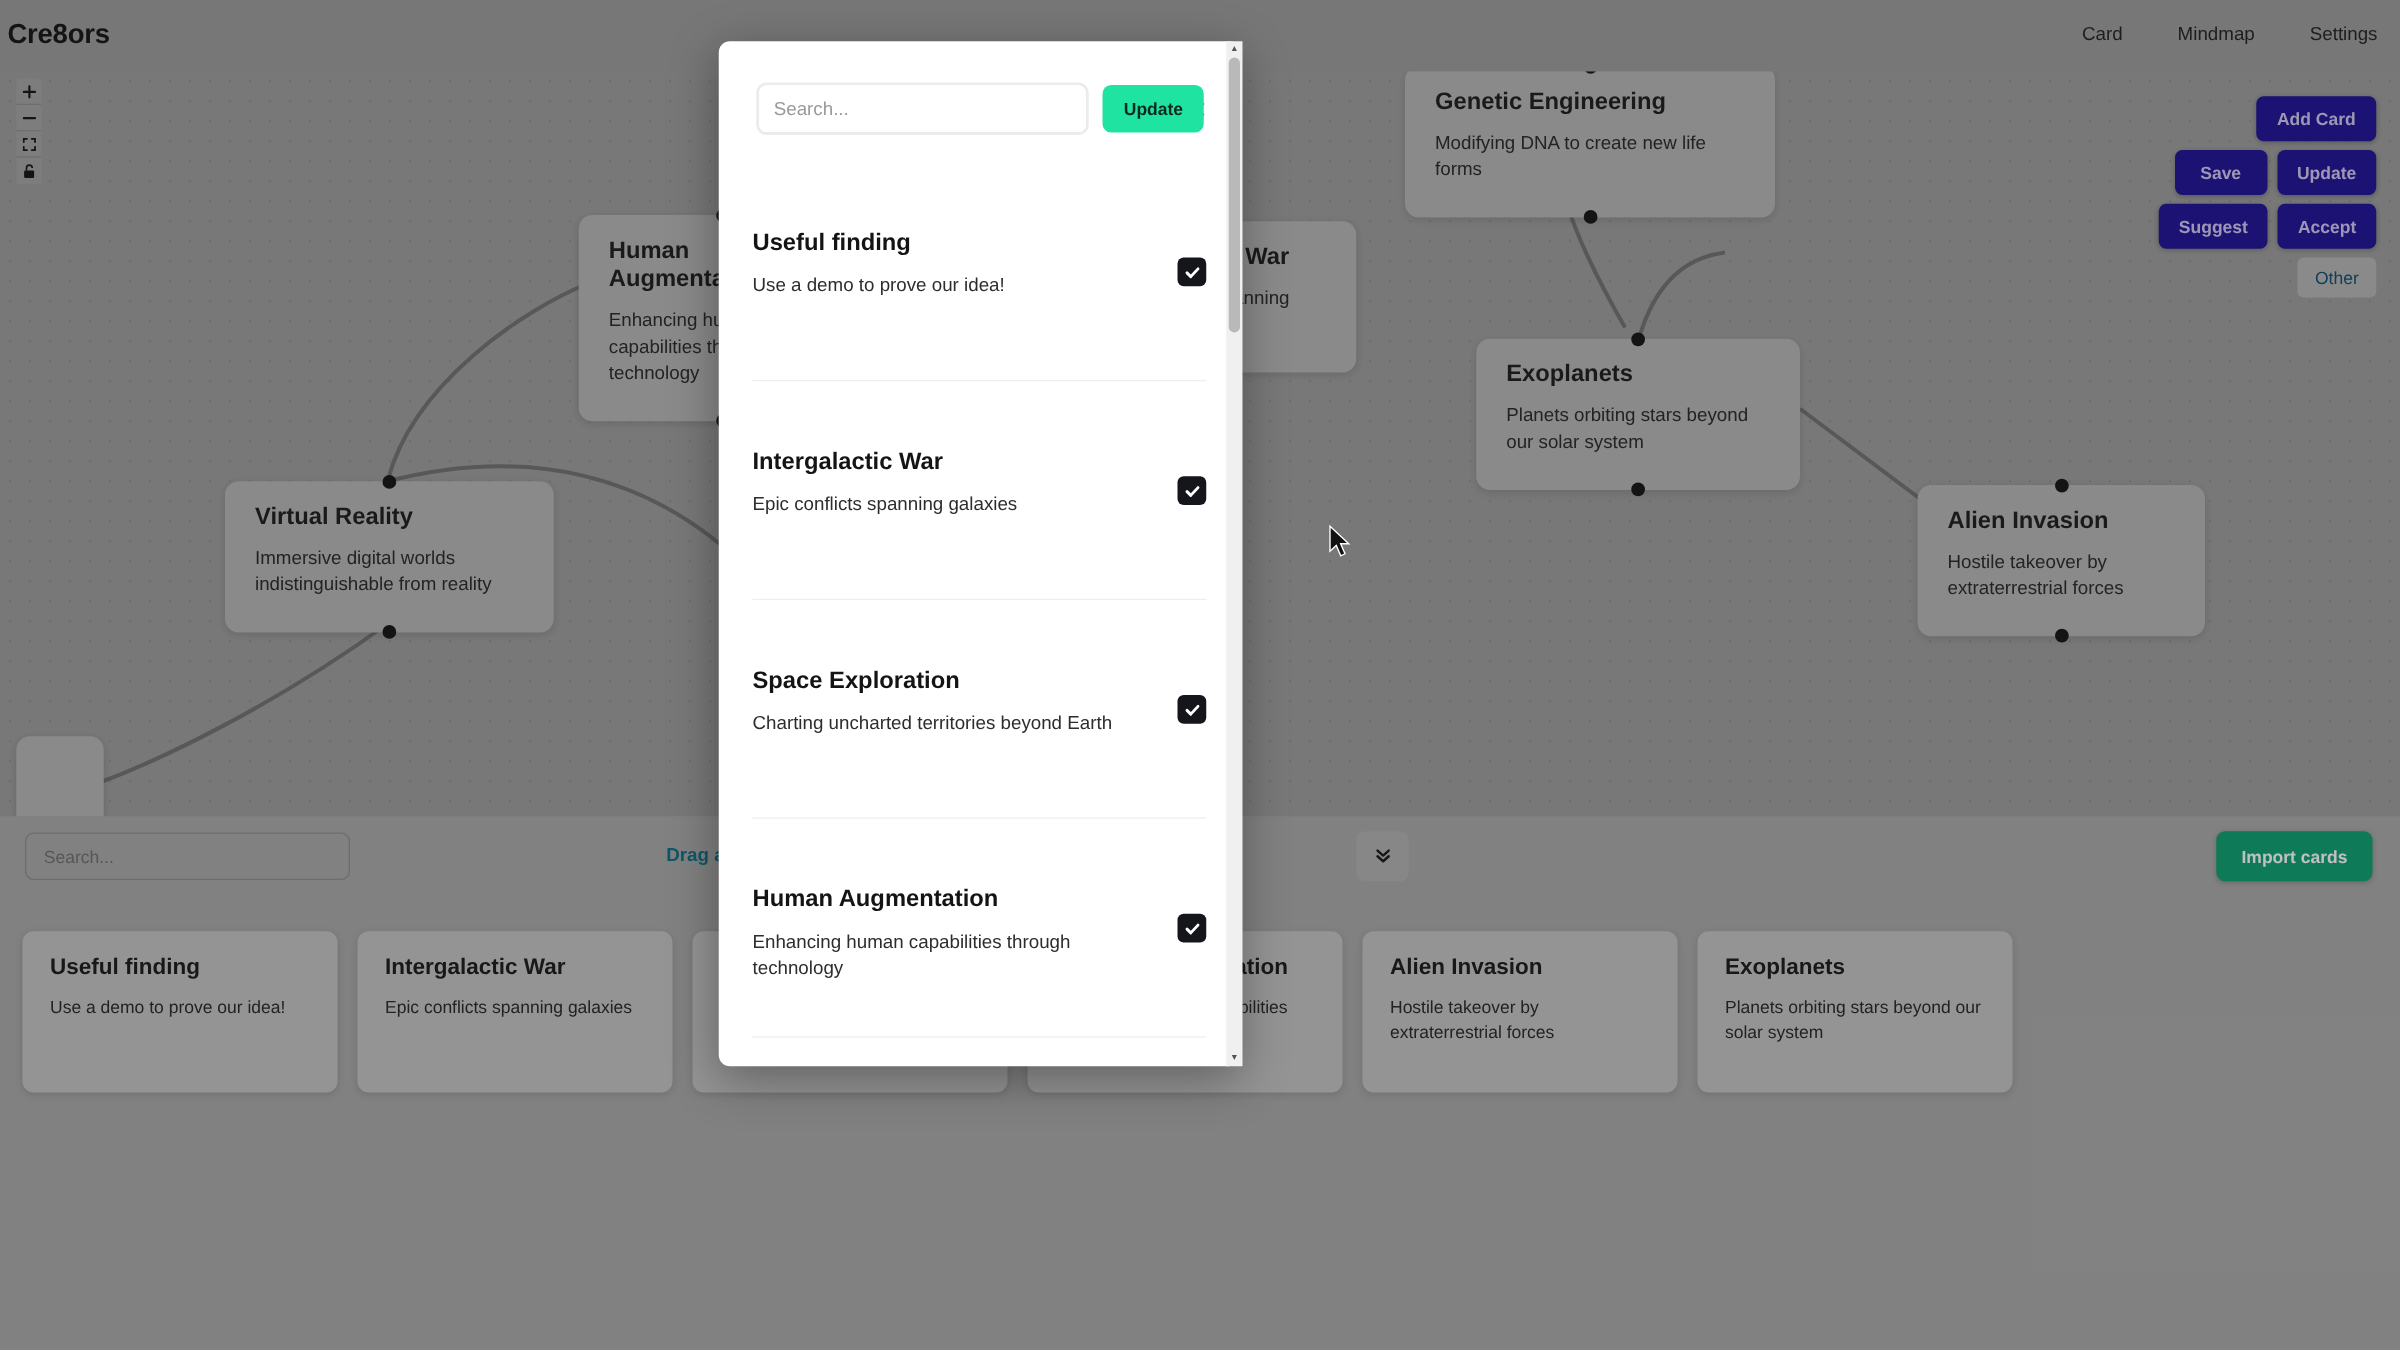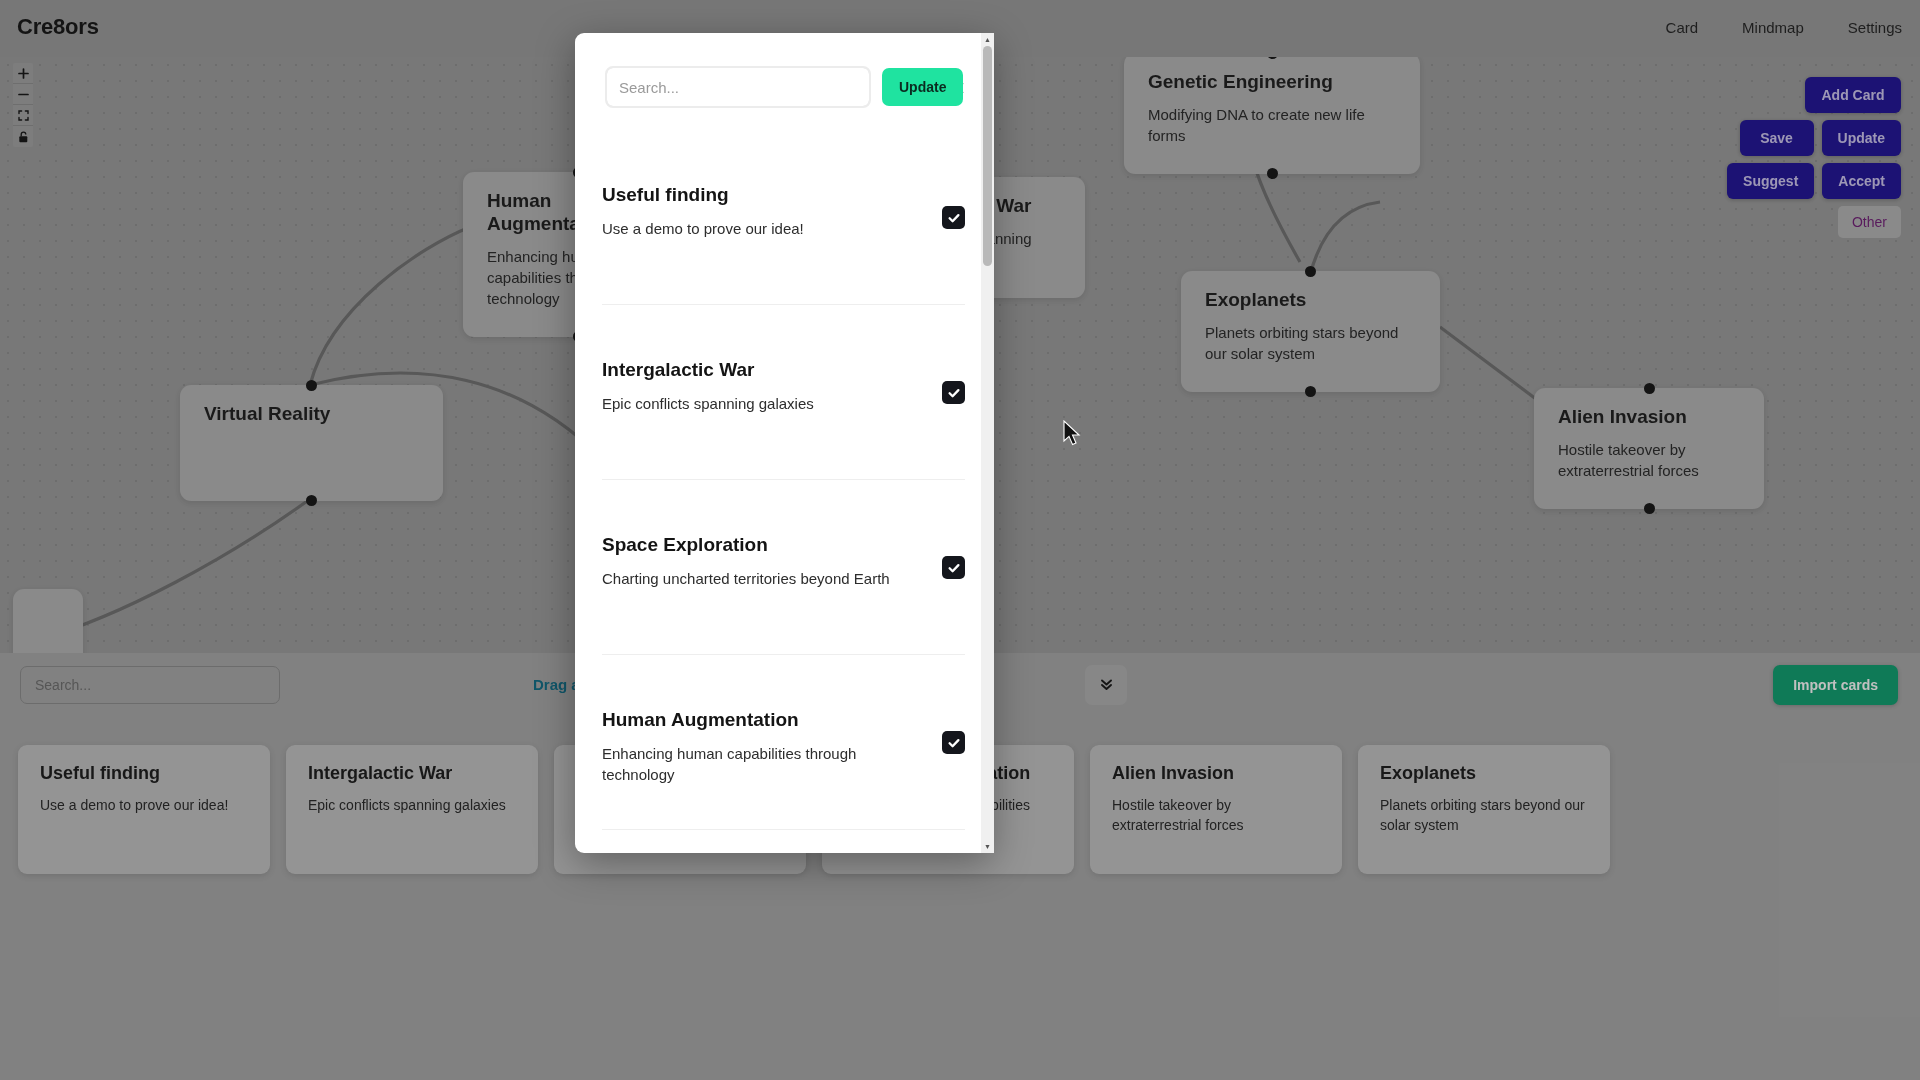--- a/index.html
+++ b/index.html
@@ -18,21 +18,21 @@
 
   
   .header {
     position: absolute; top: 0; left: 0;
     width: 1920px; height: 57px;
     background: #9a9a9a;
     display: flex; align-items: center;
     z-index: 5;
   }
   .logo {
-    position: absolute; left: 17px; top: 14px;
+    position: absolute; left: 6px; top: 14px;
     font-size: 22px; font-weight: bold; color: #111;
     letter-spacing: -0.2px;
   }
   .nav {
     position: absolute; right: 18px; top: 19px;
     display: flex; gap: 44px;
     font-size: 15px; color: #1f1f1f;
   }
   .nav span { cursor: pointer; }
 
@@ -103,21 +103,21 @@
     font-size: 14px; font-weight: 600;
     padding: 10px 16px;
     cursor: pointer;
     min-width: 74px;
     text-align: center;
     box-shadow: 0 1px 4px rgba(0,0,0,0.25);
   }
   .actions-row { display: flex; gap: 8px; }
   .btn-other {
     background: #b5b5b5;
-    color: #701a75;
+    color: #0c4a6e;
     border: none; border-radius: 5px;
     font-size: 14px;
     padding: 8px 14px;
     cursor: pointer;
   }
 
   
   .tray {
     position: absolute; bottom: 0; left: 0;
     width: 1920px; height: 427px;
@@ -343,20 +343,21 @@
           <span class="handle top"></span>
         </div>
         <div class="node" style="left: 1181px; top: 214px; width: 259px; min-height: 112px;">
           <h3>Exoplanets</h3>
           <p>Planets orbiting stars beyond our solar system</p>
           <span class="handle bottom"></span>
           <span class="handle top"></span>
         </div>
         <div class="node" style="left: 180px; top: 328px; width: 263px; min-height: 116px;">
           <h3>Virtual Reality</h3>
+          <p>Immersive digital worlds indistinguishable from reality</p>
           <span class="handle bottom"></span>
           <span class="handle top"></span>
         </div>
         <div class="node" style="left: 1534px; top: 331px; width: 230px; min-height: 110px;">
           <h3>Alien Invasion</h3>
           <p>Hostile takeover by extraterrestrial forces</p>
           <span class="handle bottom"></span>
           <span class="handle top"></span>
         </div>
       </div>

